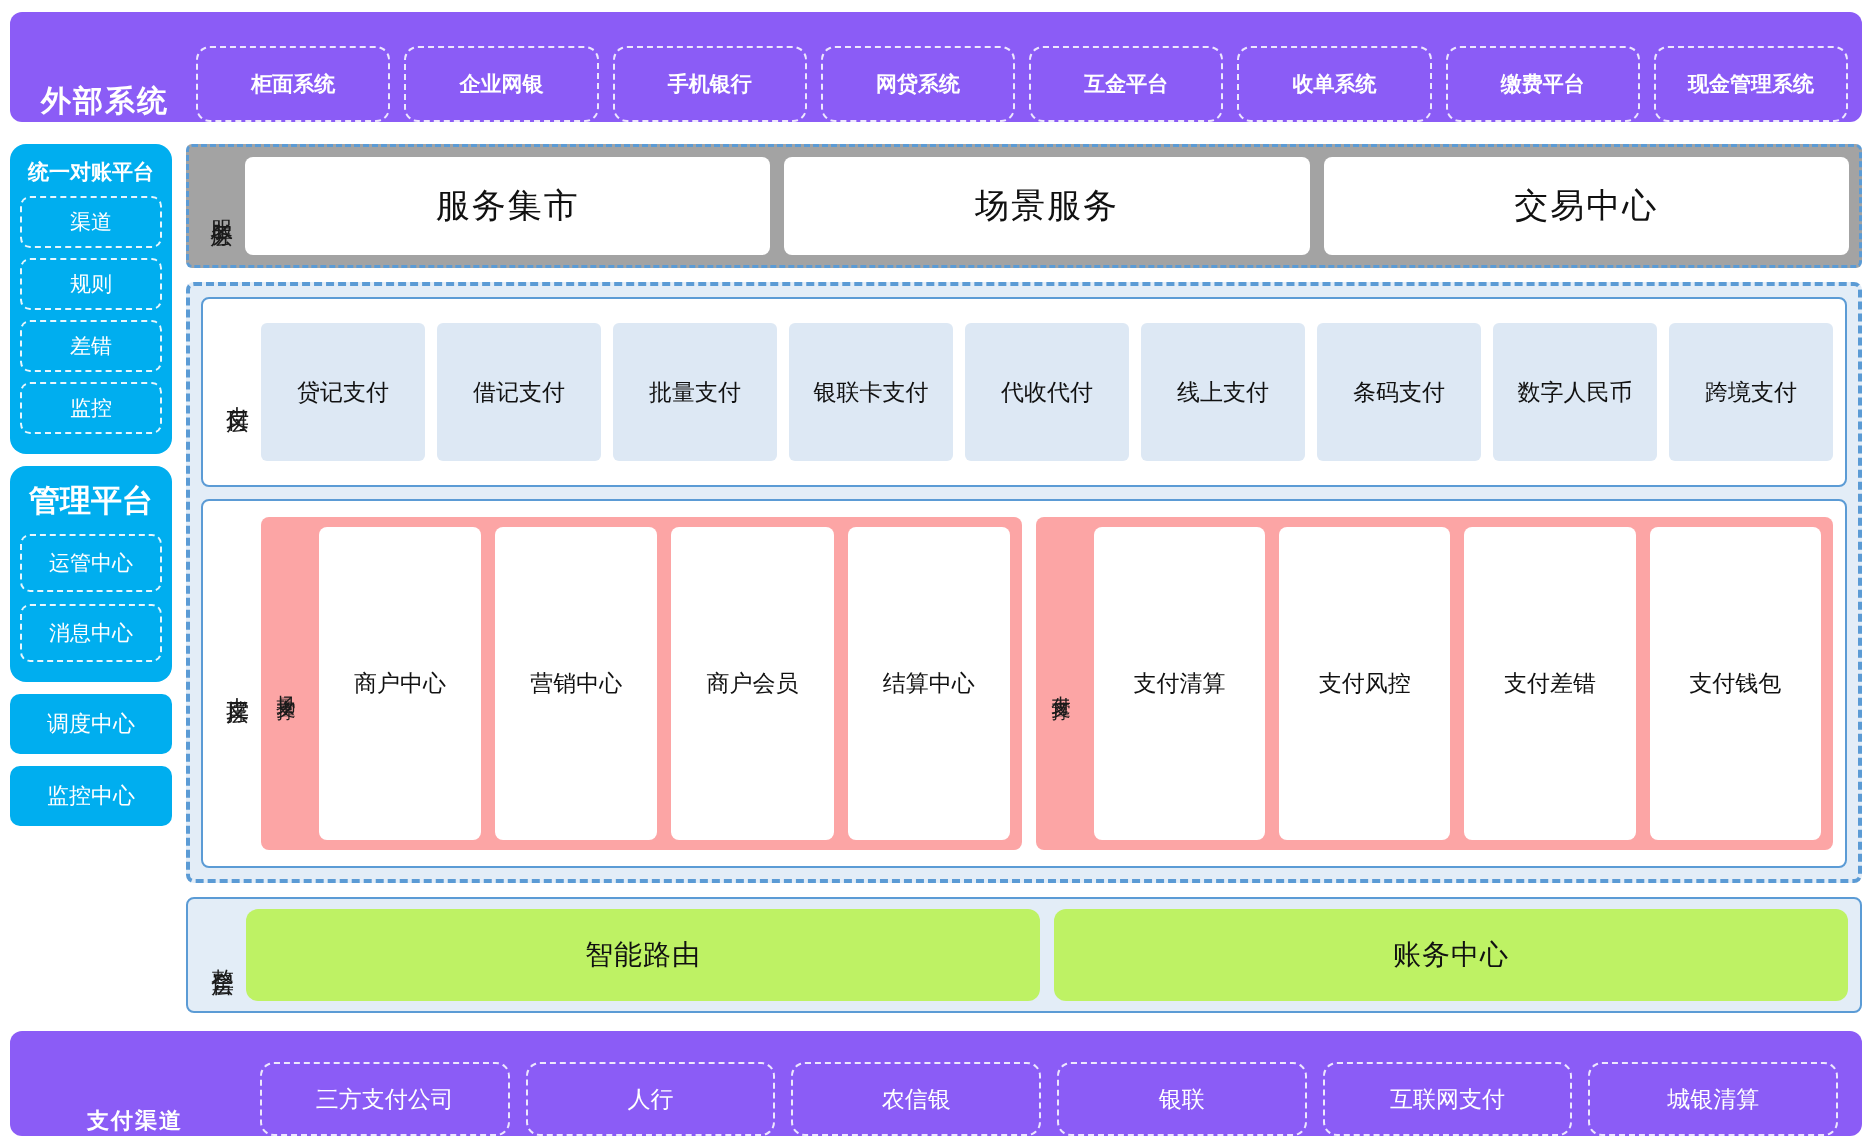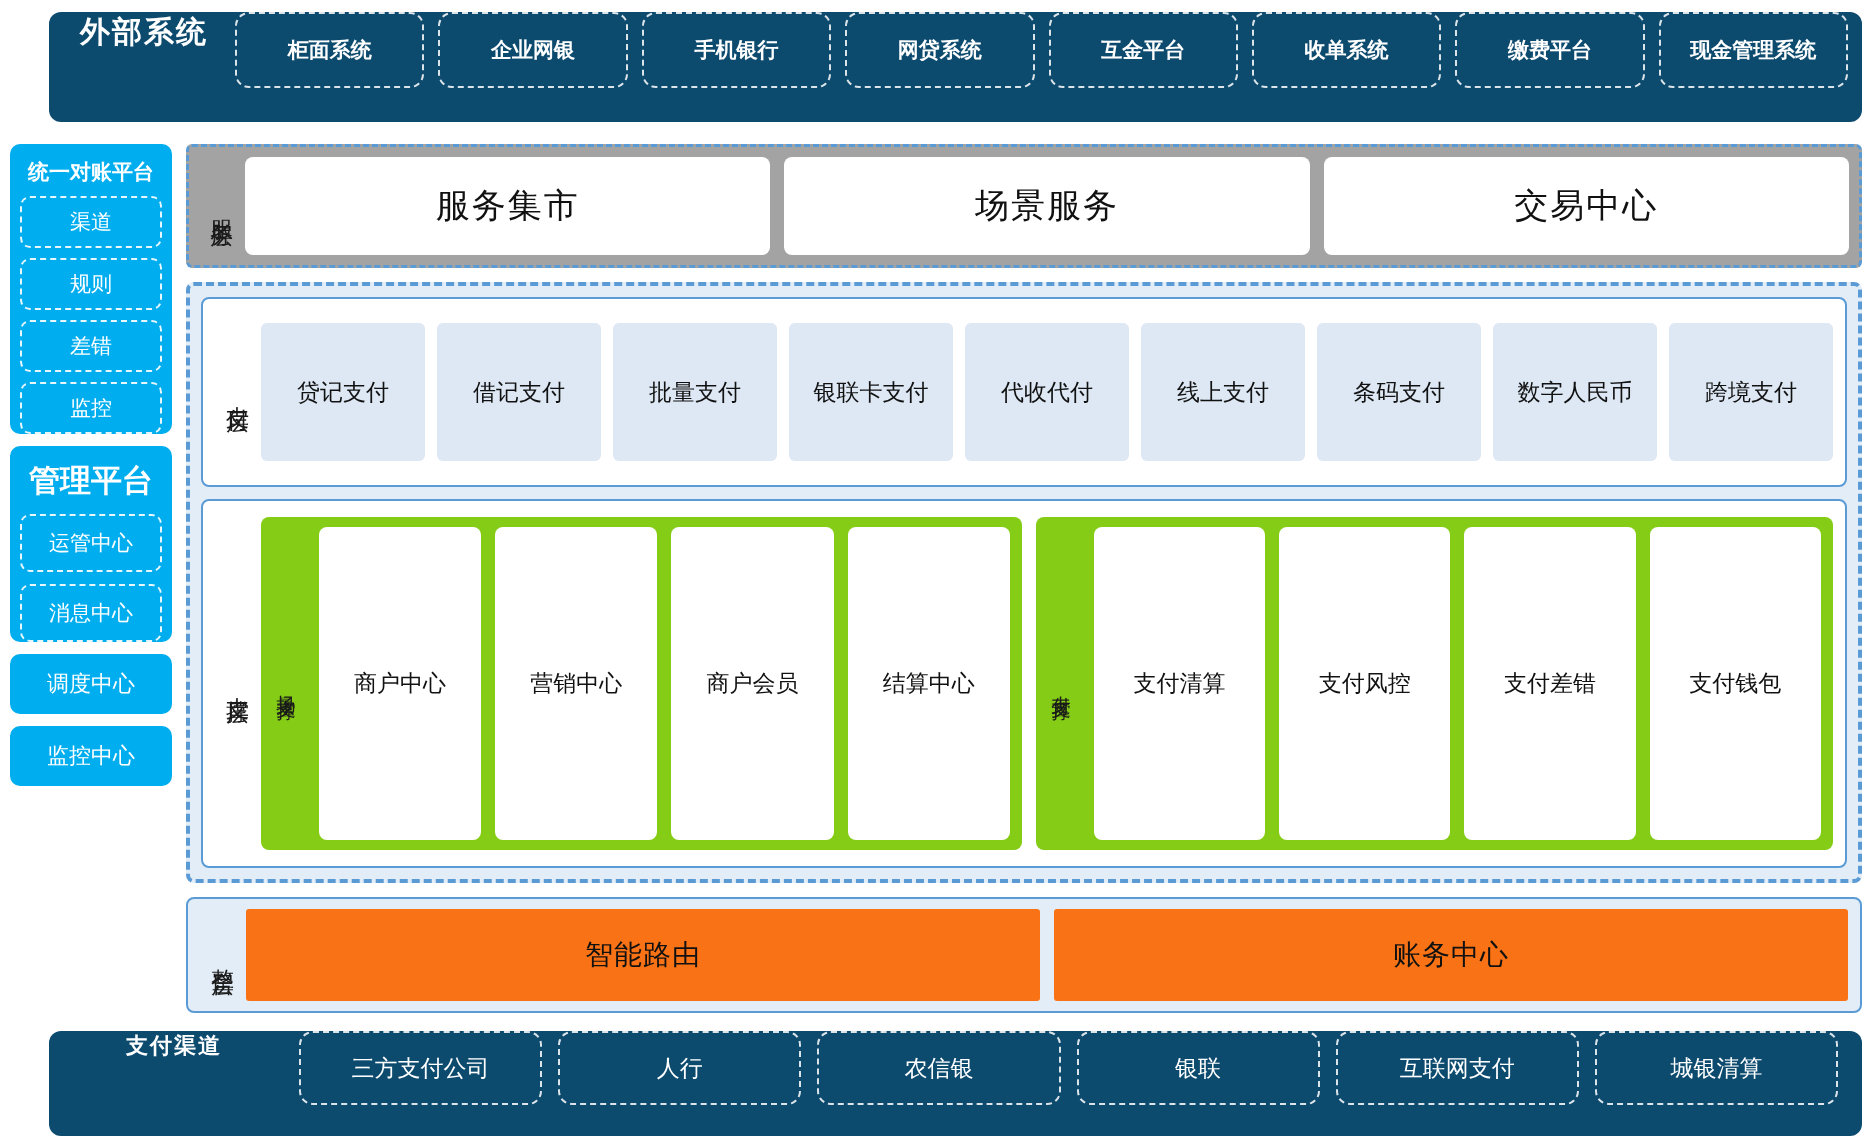--- a/index.html
+++ b/index.html
@@ -11,27 +11,26 @@
   }
   .page {
     position: relative;
     width: 1872px; height: 1146px;
     padding: 12px 10px 10px 10px;
     display: flex; flex-direction: column;
   }
 
   
   .blue-bar {
-    background: #0c4a6e;
+    background: #8b5cf6;
     border-radius: 12px;
     display: flex;
-    align-items: flex-start;
+    align-items: flex-end;
     height: 110px;
     flex: 0 0 auto;
-    margin-left: 39px;
   }
   .blue-bar-title {
     color: #ffffff;
     font-size: 30px;
     font-weight: 700;
     letter-spacing: 2px;
     white-space: nowrap;
     text-align: center;
   }
   .blue-bar .chips {
@@ -74,22 +73,22 @@
   
   .sidebar {
     width: 162px;
     flex: 0 0 162px;
     display: flex;
     flex-direction: column;
     gap: 12px;
   }
   .side-panel {
     background: #00AEEF;
-    border-radius: 10px;
-    padding: 10px 10px 0 10px;
+    border-radius: 16px;
+    padding: 10px 10px 20px 10px;
     display: flex;
     flex-direction: column;
     justify-content: space-between;
   }
   .side-panel-title {
     color: #ffffff;
     font-size: 22px;
     font-weight: 700;
     text-align: center;
     letter-spacing: 0px;
@@ -218,21 +217,21 @@
     border-radius: 6px;
     display: flex; align-items: center; justify-content: center;
     font-size: 23px;
     color: #111;
     white-space: nowrap;
   }
 
   
   .support-groups { display: flex; flex: 1 1 auto; gap: 14px; min-width: 0; }
   .support-group {
-    background: #84cc16;
+    background: #fca5a5;
     border-radius: 8px;
     display: flex;
     align-items: stretch;
     padding: 10px 12px 10px 8px;
     gap: 16px;
     min-width: 0;
   }
   #scene-group { flex: 4.1 1 0; }
   #paysupport-group { flex: 4.3 1 0; }
   .support-cards { display: flex; flex: 1 1 auto; gap: 14px; min-width: 0; }
@@ -253,22 +252,22 @@
     background: #E3EDF7;
     padding: 10px 12px;
     flex: 0 0 auto;
     height: 116px;
     display: flex;
     align-items: stretch;
   }
   .integ-cards { display: flex; flex: 1 1 auto; gap: 14px; }
   .integ-card {
     flex: 1 1 0;
-    background: #f97316;
-    border-radius: 3px;
+    background: #bef264;
+    border-radius: 12px;
     display: flex; align-items: center; justify-content: center;
     font-size: 28px;
     color: #111;
     letter-spacing: 1px;
   }
 </style>
 </head>
 <body>
 
 <div class="page">

